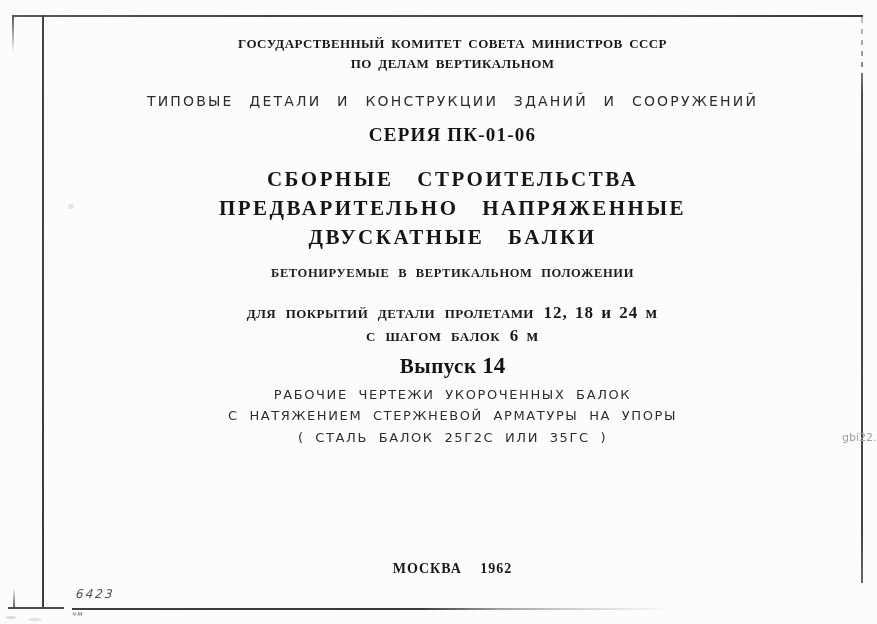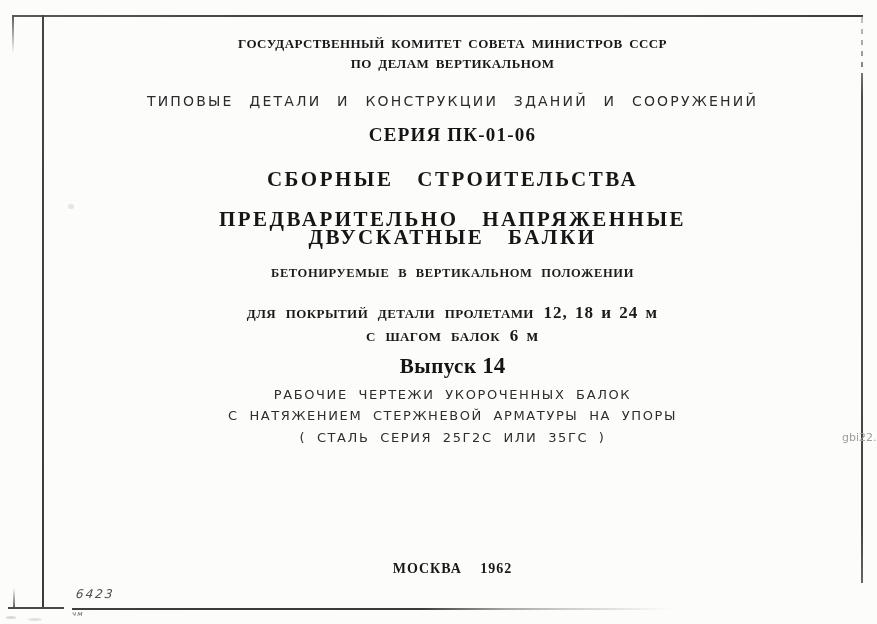--- a/index.html
+++ b/index.html
@@ -70,42 +70,42 @@
 
   <div class="content">
 
     <div class="line org" style="top:36px;">ГОСУДАРСТВЕННЫЙ КОМИТЕТ СОВЕТА МИНИСТРОВ  СССР</div>
     <div class="line org" style="top:56px;">ПО  ДЕЛАМ ВЕРТИКАЛЬНОМ</div>
 
     <div class="line series-line" style="top:93px;">ТИПОВЫЕ  ДЕТАЛИ  И  КОНСТРУКЦИИ  ЗДАНИЙ И СООРУЖЕНИЙ</div>
     <div class="line series-code" style="top:124px;">СЕРИЯ ПК-01-06</div>
 
     <div class="line big-title" style="top:167px;">СБОРНЫЕ  СТРОИТЕЛЬСТВА</div>
-    <div class="line big-title" style="top:196px;margin-top:11px;">ПРЕДВАРИТЕЛЬНО  НАПРЯЖЕННЫЕ</div>
+    <div class="line big-title" style="top:196px;">ПРЕДВАРИТЕЛЬНО  НАПРЯЖЕННЫЕ</div>
     <div class="line big-title" style="top:225px;">ДВУСКАТНЫЕ  БАЛКИ</div>
 
     <div class="line subtitle" style="top:266px;">БЕТОНИРУЕМЫЕ  В  ВЕРТИКАЛЬНОМ  ПОЛОЖЕНИИ</div>
 
     <div class="line apply" style="top:303px;">
       <span>ДЛЯ  ПОКРЫТИЙ  ДЕТАЛИ  ПРОЛЕТАМИ</span>
       <span class="vals">12, 18 и 24 м</span>
     </div>
     <div class="line apply" style="top:326px;">
       <span>С  ШАГОМ БАЛОК</span>
       <span class="vals">6  м</span>
     </div>
 
     <div class="line issue" style="top:353px;">
       <span>Выпуск</span>
       <span class="num">14</span>
     </div>
 
     <div class="line draft" style="top:387px;">РАБОЧИЕ  ЧЕРТЕЖИ  УКОРОЧЕННЫХ  БАЛОК</div>
     <div class="line draft" style="top:408px;">С НАТЯЖЕНИЕМ  СТЕРЖНЕВОЙ  АРМАТУРЫ НА УПОРЫ</div>
-    <div class="line draft" style="top:430px;">( СТАЛЬ  СЕРИЯ  25Г2С  ИЛИ  35ГС  )</div>
+    <div class="line draft" style="top:430px;">( СТАЛЬ  БАЛОК  25Г2С  ИЛИ  35ГС  )</div>
 
     <div class="line imprint" style="top:561px;">
       <span>МОСКВА</span>
       <span>1962</span>
     </div>
 
   </div>
 
   <div class="handwritten">6423</div>
   <div class="handwritten-small">чм</div>

